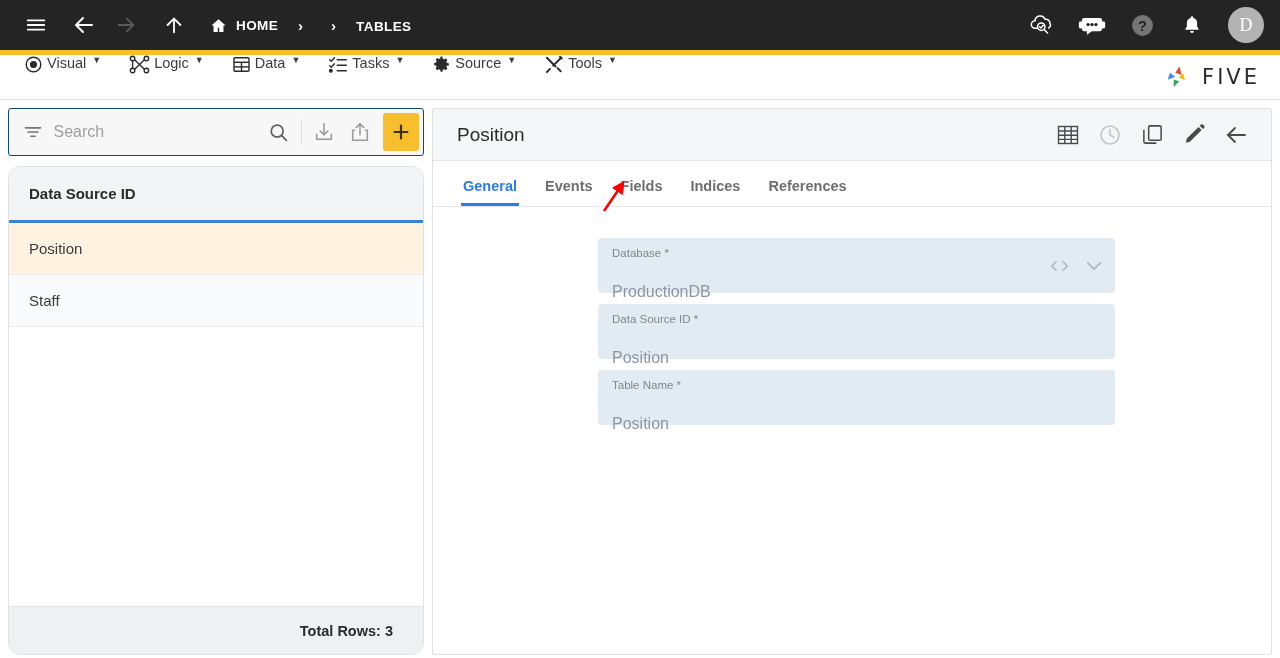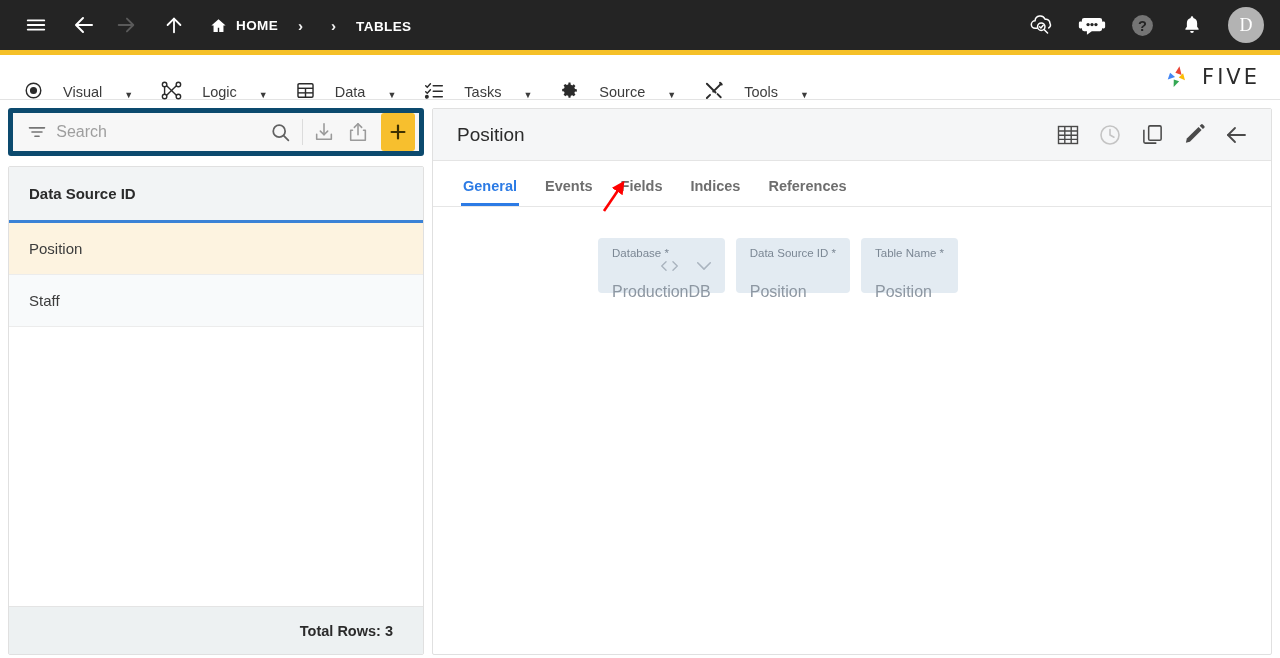--- a/index.html
+++ b/index.html
@@ -79,22 +79,22 @@
     height: 45px;
     background: #ffffff;
     display: flex;
     align-items: center;
     padding: 0 10px;
     border-bottom: 1px solid #e3e3e3;
     position: relative;
   }
   .menu-item {
     display: flex;
-    align-items: flex-end;
-    gap: 20px;
+    align-items: flex-start;
+    gap: 4px;
     padding: 0 14px;
     height: 45px;
     color: #3c3c3c;
     font-size: 14.5px;
     white-space: nowrap;
   }
   .menu-item .caret { font-size: 9px; color: #3c3c3c; margin-left: 2px;}
   .menu-item svg { display:block; }
   .logo {
     margin-left: auto;
@@ -122,21 +122,21 @@
   .left-panel {
     width: 432px;
     flex: 0 0 432px;
     display: flex;
     flex-direction: column;
     padding: 8px 8px 8px 8px;
     background: #ffffff;
   }
   .search-bar {
     height: 48px;
-    border: 5px solid #0c4a6e;
+    border: 1px solid #0c4a6e;
     background: #f7f7f7;
     border-radius: 3px;
     display: flex;
     align-items: center;
     padding: 0 4px 0 10px;
     flex: 0 0 auto;
   }
   .filter-icon { width: 30px; display:flex; align-items:center; justify-content:center; color: #757575; }
   .search-input {
     flex: 1;
@@ -160,21 +160,21 @@
     background: #f7bf2e;
     border-radius: 3px;
     display: flex; align-items: center; justify-content: center;
     color: #3d3000;
     margin-left: 5px;
   }
 
   .grid {
     margin-top: 10px;
     border: 1px solid #e0e0e0;
-    border-radius: 2px;
+    border-radius: 12px;
     display: flex;
     flex-direction: column;
     flex: 1 1 auto;
     overflow: hidden;
     background: #ffffff;
   }
   .grid-head {
     height: 56px;
     background: #f2f4f5;
     display: flex;
@@ -284,21 +284,21 @@
 
   .form-area {
     flex: 1 1 auto;
     padding-top: 31px;
     position: relative;
   }
   .form-fields {
     width: 517px;
     margin-left: 165px;
     display: flex;
-    flex-direction: row;
+    flex-direction: column;
     gap: 11px;
   }
   .field {
     background: #e3ebf2;
     border-radius: 4px;
     height: 55px;
     padding: 7px 14px 0 14px;
     display: flex;
     flex-direction: column;
     justify-content: flex-start;

